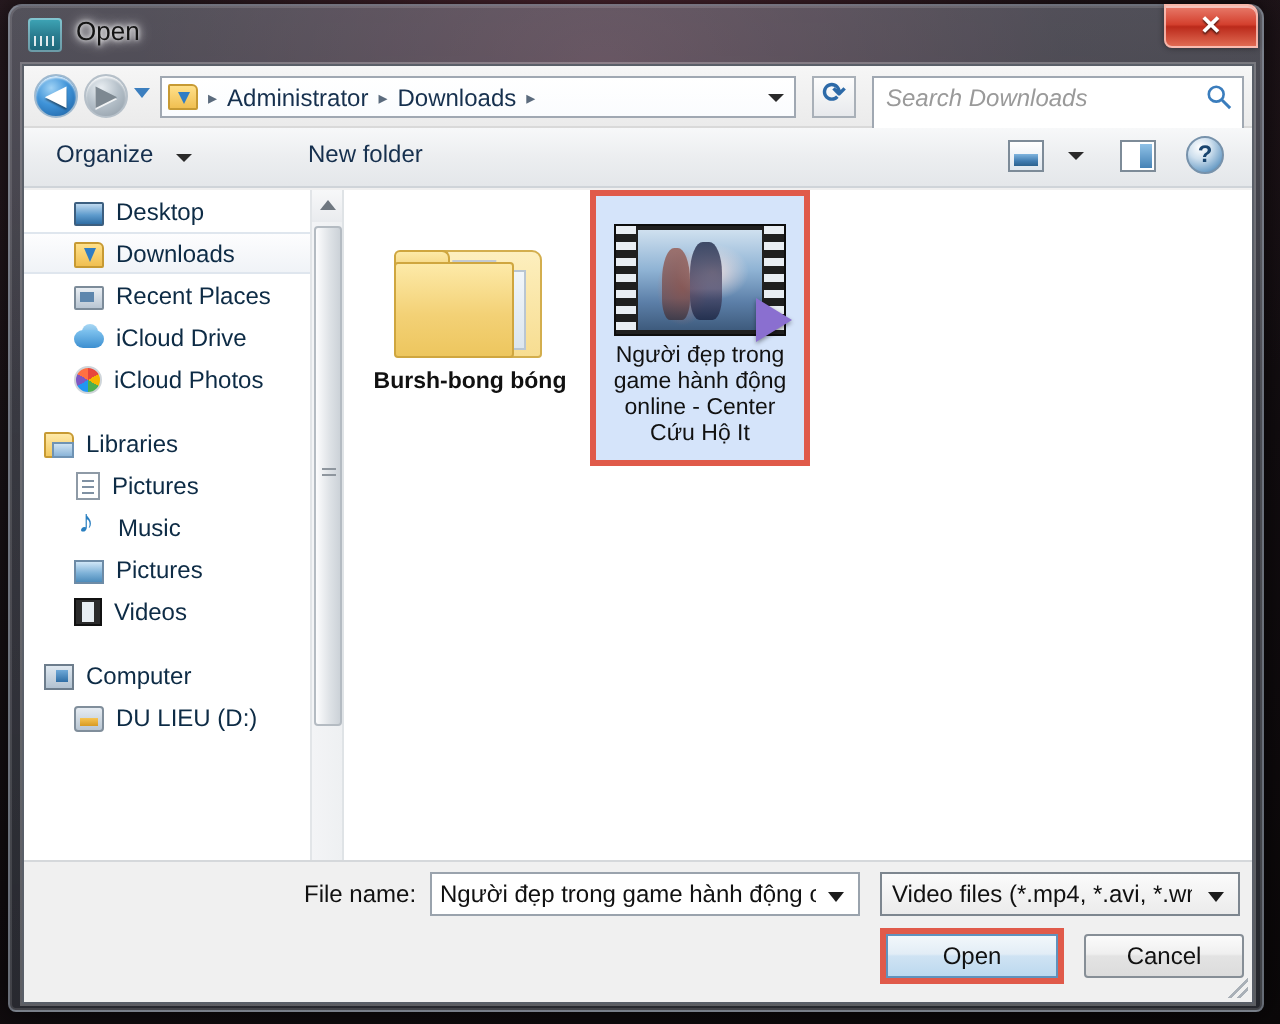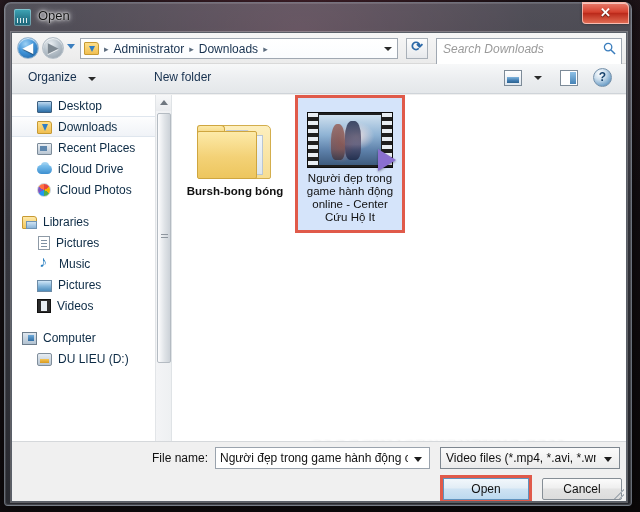--- a/index.html
+++ b/index.html
@@ -573,21 +573,21 @@
       -1px -1px 0 rgba(255,255,255,0.6),
       0 0 2px rgba(140,140,140,0.5);
     white-space: nowrap;
     pointer-events: none;
   }
 
   
   #bottom {
     position: absolute;
     left: 0; bottom: 0; right: 0;
-    height: 60px;
+    height: 71px;
     background: #f0f0f0;
     border-top: 1px solid #d5d8db;
   }
   #filename-label {
     position: absolute; left: 140px; top: 9px;
     font-size: 12px; color: #111;
     white-space: nowrap;
   }
   #filename-field {
     position: absolute; left: 203px; top: 5px;

